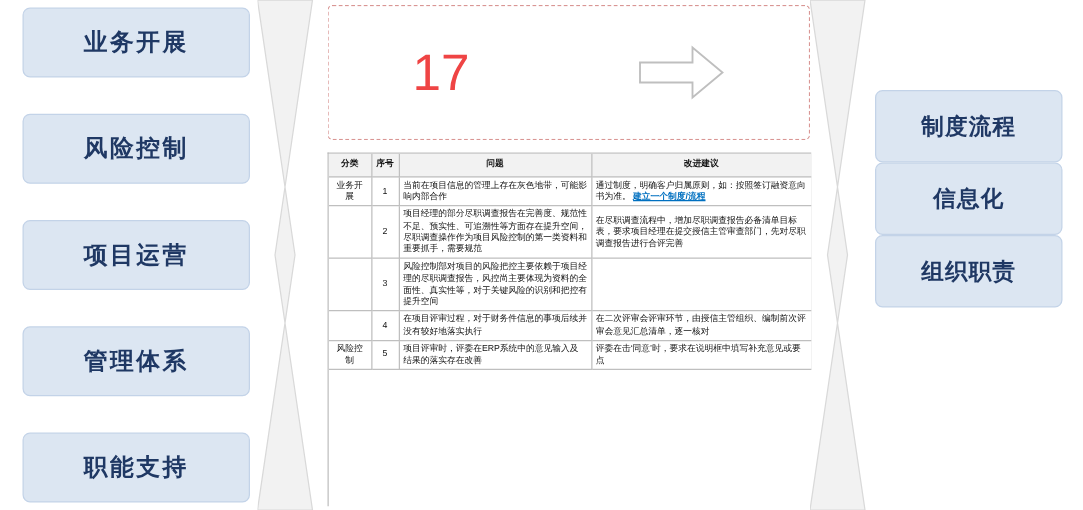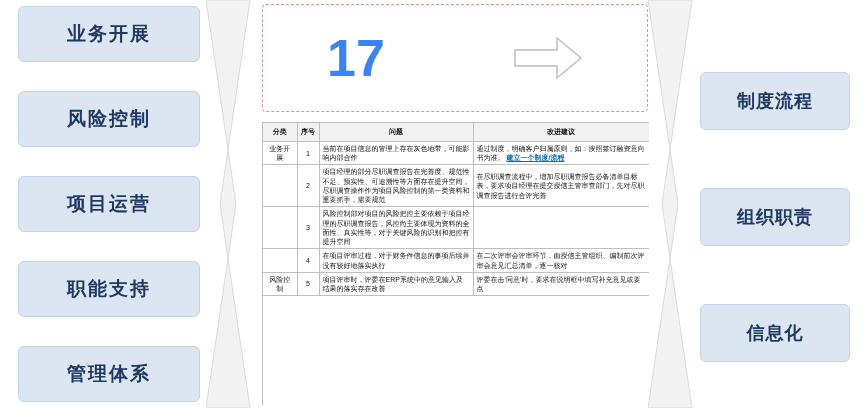--- a/index.html
+++ b/index.html
@@ -64,23 +64,23 @@
     position: relative;
     height: 106px;
     border: 1px dashed #d99694;
     border-radius: 4px;
     background: #ffffff;
     display: flex;
     align-items: center;
     justify-content: space-around;
   }
   .big-num {
-    color: #3b82f6;
-    font-size: 52px;
-    font-weight: bold;
+    color: #ef4444;
+    font-size: 41px;
+    font-weight: normal;
     line-height: 1;
   }
   .arrow-wrap {
     width: 70px;
     height: 44px;
     position: relative;
   }
   .arrow-wrap svg { display:block; }
 
   
@@ -131,21 +131,20 @@
 
   
   .right-col {
     position: absolute;
     left: 700px;
     top: 72px;
     width: 150px;
     height: 290px;
     display: flex;
     flex-direction: column;
-    justify-content: space-between;
   }
   .pill-r {
     height: 56px;
     border-radius: 6px;
     background: #dce6f2;
     border: 1px solid #c3d3e8;
     display: flex;
     align-items: center;
     justify-content: center;
     color: #1f3864;
@@ -161,24 +160,24 @@
   <div class="pill">
     <span>业务开展</span>
   </div>
   <div class="pill">
     <span>风险控制</span>
   </div>
   <div class="pill">
     <span>项目运营</span>
   </div>
   <div class="pill">
+    <span>管理体系</span>
+  </div>
+  <div class="pill">
     <span>职能支持</span>
-  </div>
-  <div class="pill">
-    <span>管理体系</span>
   </div>
 </div>
 
 <div class="band">
   <svg width="60" height="408" viewBox="0 0 60 408" xmlns="http://www.w3.org/2000/svg">
     <polygon points="0,0 44,0 14,204 44,408 0,408 30,204" fill="#f2f2f2" stroke="#d9d9d9" stroke-width="1"></polygon>
   </svg>
 </div>
 
 <div class="center-col">
@@ -251,18 +250,18 @@
   <svg width="60" height="408" viewBox="0 0 60 408" xmlns="http://www.w3.org/2000/svg">
     <polygon points="0,0 44,0 14,204 44,408 0,408 30,204" fill="#f2f2f2" stroke="#d9d9d9" stroke-width="1"></polygon>
   </svg>
 </div>
 
 <div class="right-col">
   <div class="pill-r">
     <span>制度流程</span>
   </div>
   <div class="pill-r">
+    <span>信息化</span>
+  </div>
+  <div class="pill-r">
     <span>组织职责</span>
   </div>
-  <div class="pill-r">
-    <span>信息化</span>
-  </div>
 </div>
 
 </body></html>

